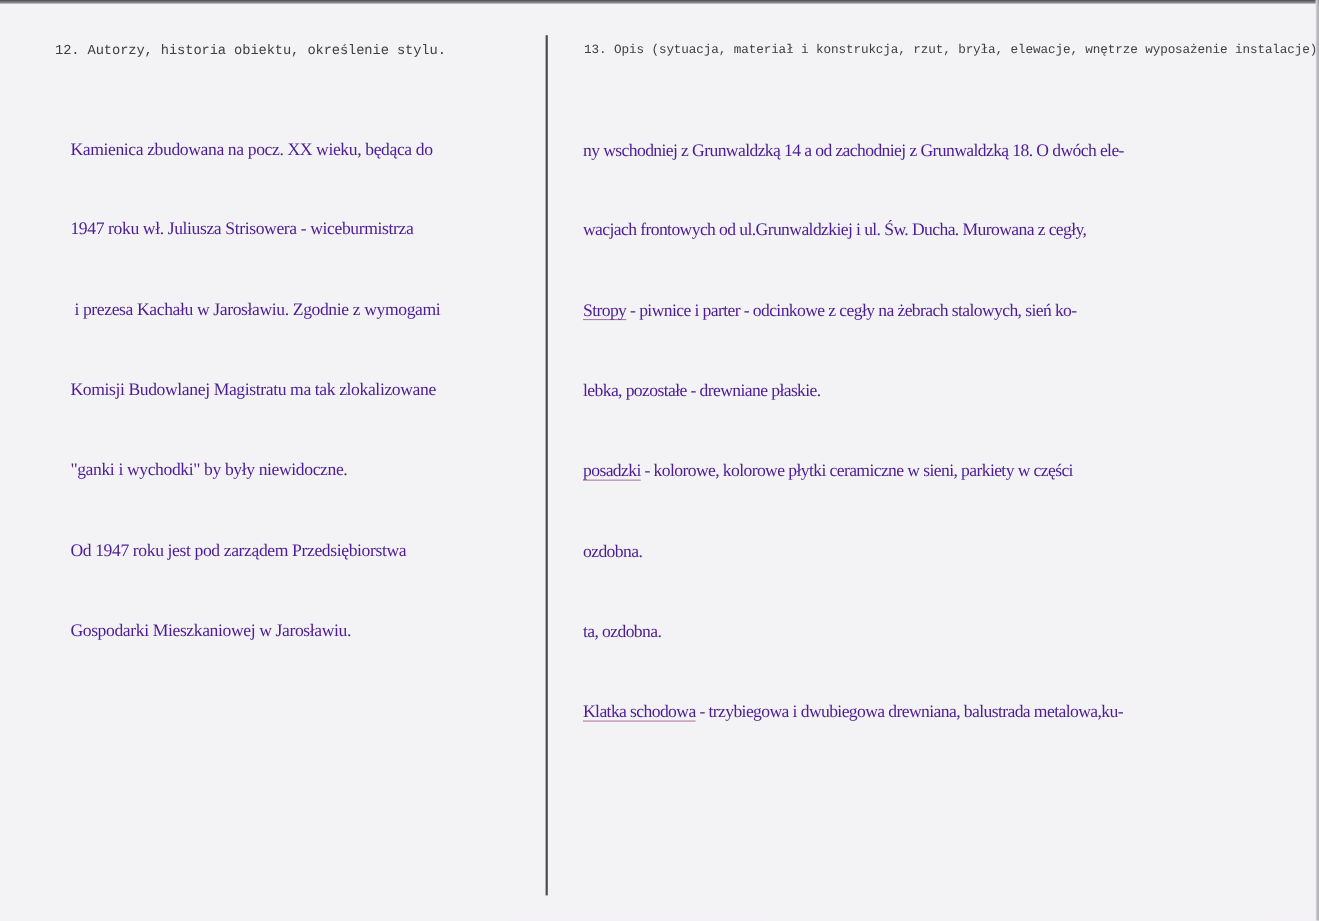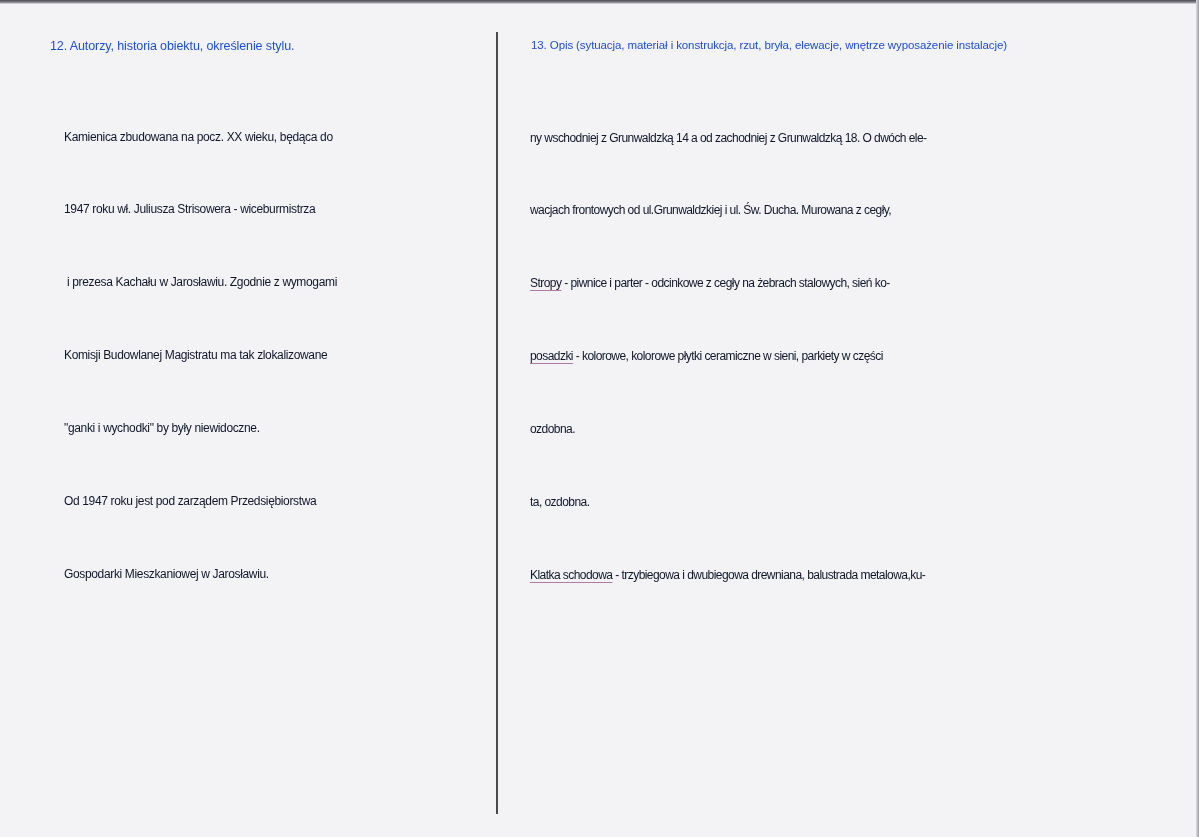--- a/index.html
+++ b/index.html
@@ -25,31 +25,31 @@
     }
     .col-divider {
       position: absolute; left: 496px; top: 28px; width: 2px; height: 782px;
       background: #4b4b4f;
     }
     .col-right {
       position: absolute; left: 522px; top: 0; width: 698px; height: 833px;
     }
     .section-heading {
       position: absolute; top: 35px;
-      font-family: Liberation Sans, sans-serif;
-      font-size: 12.5px; color: #1d4ed8; white-space: nowrap;
+      font-family: Liberation Mono, monospace;
+      font-size: 12.5px; color: #404040; white-space: nowrap;
       letter-spacing: -0.1px;
     }
     .col-left .section-heading { left: 50px; }
     .col-right .section-heading { left: 9px; font-size: 11.5px; }
     .typed {
       position: absolute;
-      font-family: Liberation Sans, sans-serif;
-      color: #0f172a;
-      font-size: 12px;
+      font-family: Liberation Serif, serif;
+      color: #4c1d95;
+      font-size: 16px;
       line-height: 24.3px;
       white-space: pre;
       letter-spacing: -0.55px;
     }
     .col-left .typed { left: 64px; top: 72px; letter-spacing: -0.35px; }
     .col-right .typed { left: 8px; top: 73px; }
     .line { display: block; height: 24.3px; }
     .u {
       text-decoration: underline;
       text-decoration-color: #b07aa8;
@@ -77,20 +77,21 @@
   </div>
 
   <div class="col-divider"></div>
 
   <div class="col-right">
     <div class="section-heading">13. Opis (sytuacja, materiał i konstrukcja, rzut, bryła, elewacje, wnętrze wyposażenie instalacje)</div>
     <div class="typed">
       <span class="line"><span class="u"></span><span>ny wschodniej z Grunwaldzką 14 a od zachodniej z Grunwaldzką 18. O dwóch ele-</span></span>
       <span class="line"><span class="u"></span><span>wacjach frontowych od ul.Grunwaldzkiej i ul. Św. Ducha. Murowana z cegły,</span></span>
       <span class="line"><span class="u">Stropy</span><span> - piwnice i parter - odcinkowe z cegły na żebrach stalowych, sień ko-</span></span>
+      <span class="line"><span class="u"></span><span>lebka, pozostałe - drewniane płaskie.</span></span>
       <span class="line"><span class="u">posadzki</span><span> - kolorowe, kolorowe płytki ceramiczne w sieni, parkiety w części</span></span>
       <span class="line"><span class="u"></span><span>ozdobna.</span></span>
       <span class="line"><span class="u"></span><span>ta, ozdobna.</span></span>
       <span class="line"><span class="u">Klatka schodowa</span><span> - trzybiegowa i dwubiegowa drewniana, balustrada metalowa,ku-</span></span>
       
       
       
       
       
       

